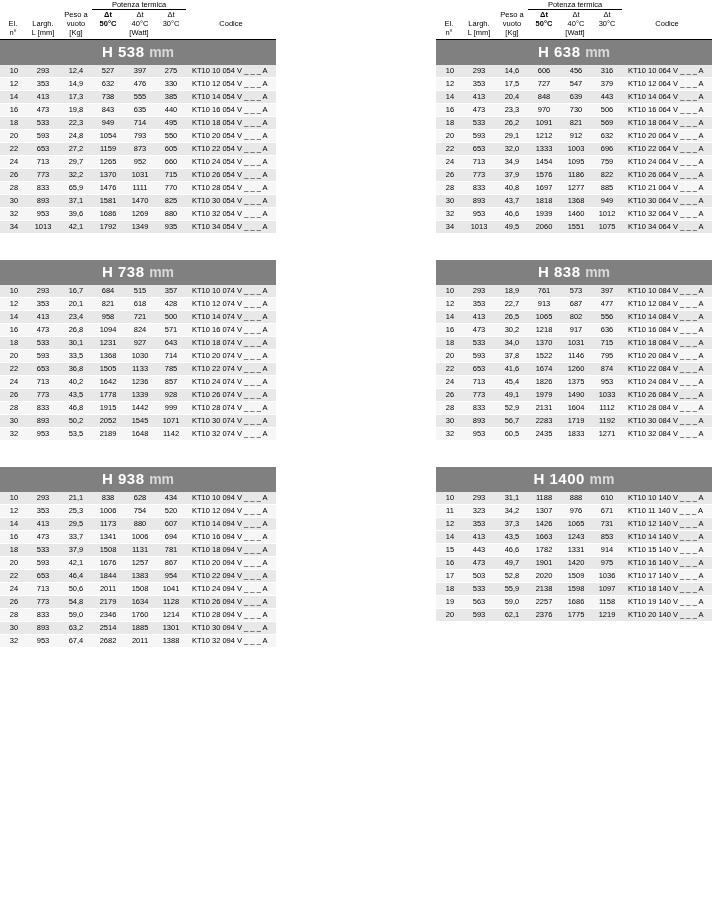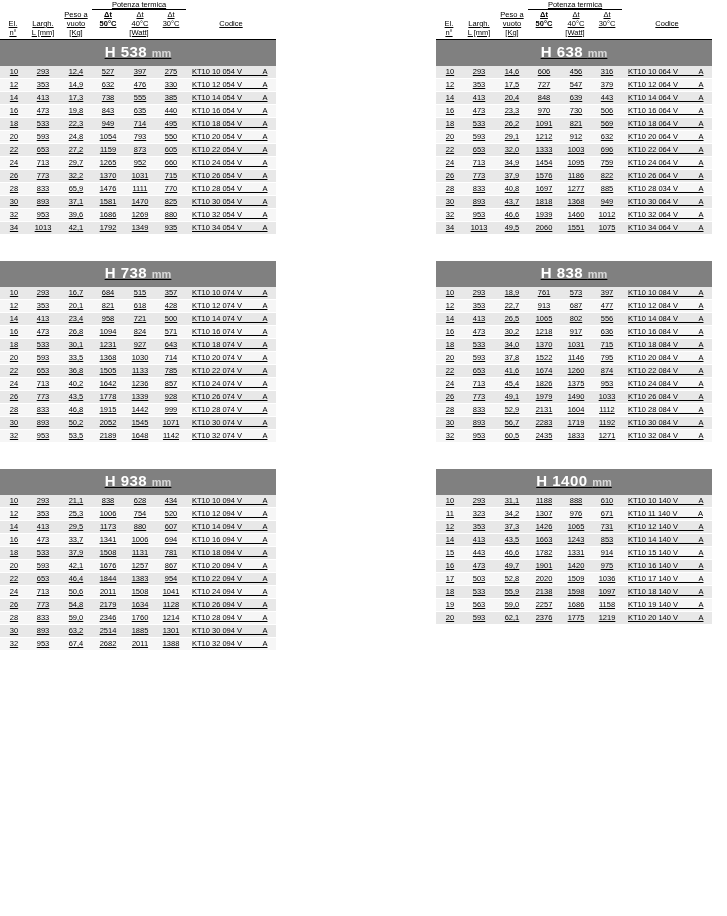--- a/index.html
+++ b/index.html
@@ -3,21 +3,21 @@
 <meta charset="utf-8">
 <style>
   html,body{margin:0;padding:0;}
   body{
     width:727px;height:916px;
     background:#ffffff;
     font-family:"Liberation Sans", sans-serif;
     color:#000;
     -webkit-font-smoothing:none;
   }
-  .page{position:relative;width:727px;height:880px;text-decoration:underline;}
+  .page{position:relative;width:727px;height:880px;}
   .grid{
     display:grid;
     grid-template-columns:291px 145px 291px;
     column-gap:0;
   }
   .col-left{width:291px;}
   .col-right{width:291px;}
   .spacer{width:145px;}
 
   table.tbl{
@@ -58,21 +58,21 @@
     background:#808080;
     color:#ffffff;
     text-align:center;
     font-weight:bold;
     font-size:15px;
     line-height:19px;
     padding:2px 0 3px 0;
     letter-spacing:0.5px;
   }
   .title-row .unit{
-    font-size:11px;
+    font-size:14px;
     font-weight:bold;
     color:#d9d9d9;
     letter-spacing:0;
   }
 
   tr.data td{
     font-size:7.5px;
     line-height:8px;
     padding:2px 0 2px 0;
     text-align:center;
@@ -636,21 +636,21 @@
                 <td>822</td>
                 <td class="code">KT10 26 064 V _ _ _ A</td>
               </tr>
               <tr class="data even">
                 <td class="el">28</td>
                 <td>833</td>
                 <td>40,8</td>
                 <td>1697</td>
                 <td>1277</td>
                 <td>885</td>
-                <td class="code">KT10 28 034 V _ _ _ A</td>
+                <td class="code">KT10 21 064 V _ _ _ A</td>
               </tr>
               <tr class="data odd">
                 <td class="el">30</td>
                 <td>893</td>
                 <td>43,7</td>
                 <td>1818</td>
                 <td>1368</td>
                 <td>949</td>
                 <td class="code">KT10 30 064 V _ _ _ A</td>
               </tr>

